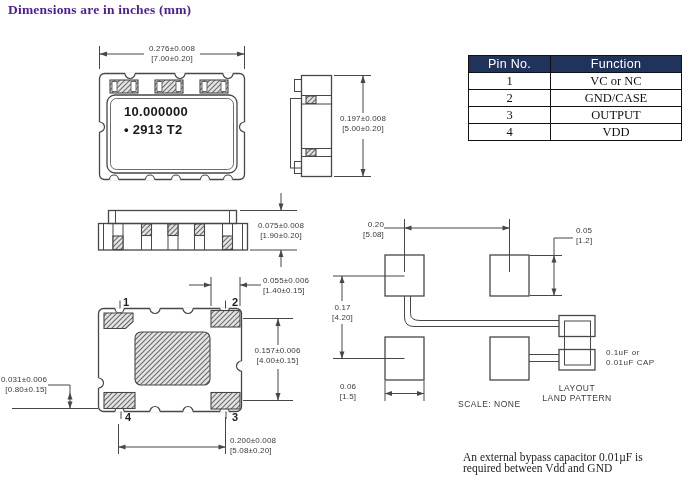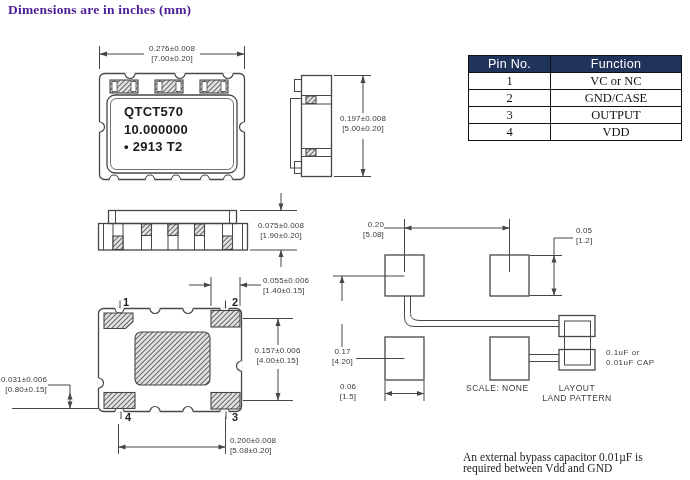--- a/index.html
+++ b/index.html
@@ -283,21 +283,20 @@
     <g>
       <line class="l1" x1="385" y1="381" x2="385" y2="401"></line>
       <line class="l1" x1="424" y1="381" x2="424" y2="401"></line>
       <line class="l1" x1="385" y1="393.5" x2="424" y2="393.5"></line>
       <polygon class="ar" points="385,393.5 392,391 392,396"></polygon>
       <polygon class="ar" points="424,393.5 417,391 417,396"></polygon>
     </g>
   </svg>
 
   <div class="marking">
-    <div>QTCT570</div>
     <div>10.000000</div>
     <div>• 2913 T2</div>
   </div>
 
   <div class="dim" style="left:144px;top:44px;width:56px;">
     <div>0.276±0.008</div>
       <div>[7.00±0.20]</div>
   </div>
   <div class="dim" style="left:337px;top:114px;width:52px;">
     <div>0.197±0.008</div>
@@ -324,39 +323,39 @@
       <div>[0.80±0.15]</div>
   </div>
   <div class="dim right" style="left:357px;top:220px;width:27px;">
     <div>0.20</div>
       <div>[5.08]</div>
   </div>
   <div class="dim left" style="left:576px;top:226px;width:30px;">
     <div>0.05</div>
       <div>[1.2]</div>
   </div>
-  <div class="dim" style="left:329px;top:303px;width:27px;margin-top:44px;">
+  <div class="dim" style="left:329px;top:303px;width:27px;">
     <div>0.17</div>
       <div>[4.20]</div>
   </div>
   <div class="dim" style="left:335px;top:382px;width:26px;">
     <div>0.06</div>
       <div>[1.5]</div>
   </div>
 
   <div class="pin-num" style="left:120px;top:296px;">1</div>
   <div class="pin-num" style="left:229px;top:296px;">2</div>
   <div class="pin-num" style="left:122px;top:411px;">4</div>
   <div class="pin-num" style="left:229px;top:411px;">3</div>
 
   <div class="small-lbl" style="left:606px;top:331px;margin-top:17px;">
     <div>0.1uF or</div>
     <div>0.01uF CAP</div>
   </div>
-  <div class="small-lbl" style="left:458px;top:384px;font-size:8.5px;margin-left:8px;">SCALE: NONE</div>
+  <div class="small-lbl" style="left:458px;top:400px;font-size:8.5px;">SCALE: NONE</div>
   <div class="small-lbl center" style="left:538px;top:384px;width:78px;font-size:8.5px;">
     <div>LAYOUT</div>
     <div>LAND PATTERN</div>
   </div>
 
   <table class="pins">
     <thead>
       <tr>
         <th class="col-pin">Pin No.</th>
         <th>Function</th>

